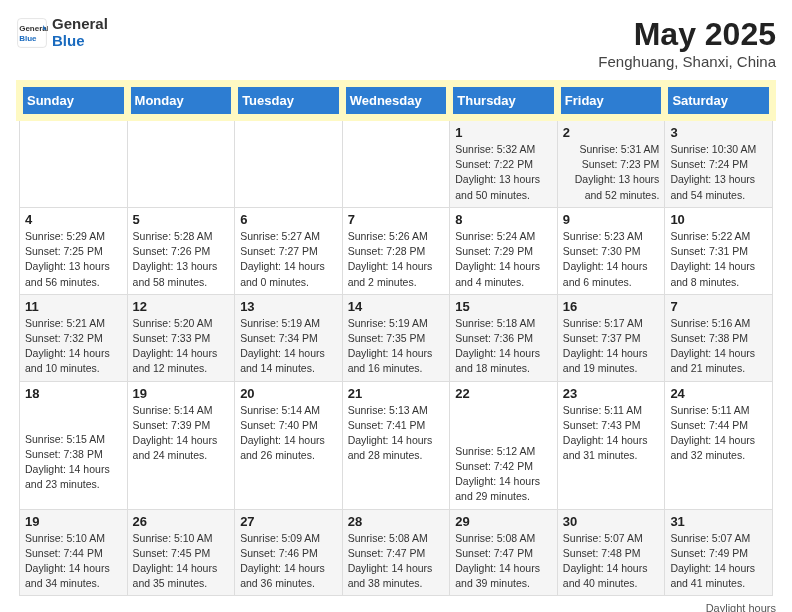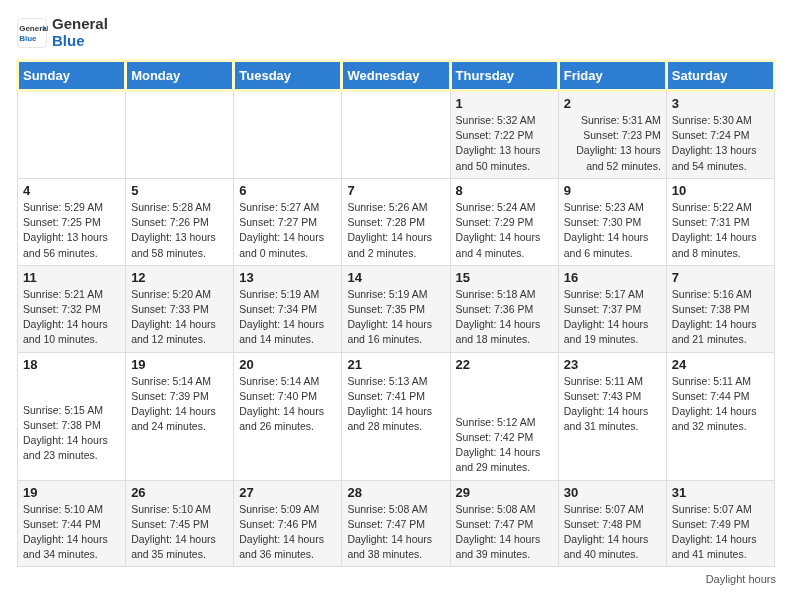--- a/index.html
+++ b/index.html
@@ -46,21 +46,21 @@
     }
     thead tr {
       background-color: #2d7dd2;
       color: #fff;
     }
     thead th {
       padding: 6px 4px;
       text-align: left;
       font-size: 13px;
       font-weight: bold;
-      border: 3px solid #fef9c3;
+      border: 7px solid #fef9c3;
     }
     tbody tr {
       background-color: #fff;
     }
     tbody tr:nth-child(odd) {
       background-color: #f5f5f5;
     }
     td {
       border: 1px solid #ddd;
       padding: 4px 5px;
@@ -99,20 +99,24 @@
       <rect x="2" y="2" width="36" height="36" rx="4" fill="#fff" stroke="#ddd" stroke-width="1"></rect>
       <text x="4" y="18" font-size="10" font-weight="bold" fill="#333" font-family="Arial">General</text>
       <text x="4" y="30" font-size="10" font-weight="bold" fill="#1a6bbf" font-family="Arial">Blue</text>
       <polygon points="34,10 38,16 34,16" fill="#1a6bbf"></polygon>
     </svg>
     <div style="display:flex;flex-direction:column;line-height:1.1;">
       <span class="logo-general" style="font-size:15px;font-weight:bold;color:#333;">General</span>
       <span class="logo-blue" style="font-size:15px;font-weight:bold;color:#1a6bbf;">Blue</span>
     </div>
   </div>
+  <div class="title-area">
+    <div class="month-title">May 2025</div>
+    <div class="subtitle">Fenghuang, Shanxi, China</div>
+  </div>
 </div>
 
 <table>
   <thead>
     <tr>
     <th>Sunday</th>
         <th>Monday</th>
         <th>Tuesday</th>
         <th>Wednesday</th>
         <th>Thursday</th>
@@ -135,21 +139,21 @@
         </td>
         <td>
           <span class="day-num">2</span>
           <div class="day-info" style="white-space: pre-line; text-align: right;">Sunrise: 5:31 AM
 Sunset: 7:23 PM
 Daylight: 13 hours
 and 52 minutes.</div>
         </td>
         <td>
           <span class="day-num">3</span>
-          <div class="day-info" style="white-space: pre-line;">Sunrise: 5:30 AM
+          <div class="day-info" style="white-space: pre-line;">Sunrise: 10:30 AM
 Sunset: 7:24 PM
 Daylight: 13 hours
 and 54 minutes.</div>
         </td>
       </tr>
       <tr>
         <td>
           <span class="day-num">4</span>
           <div class="day-info" style="white-space: pre-line;">Sunrise: 5:29 AM
 Sunset: 7:25 PM

